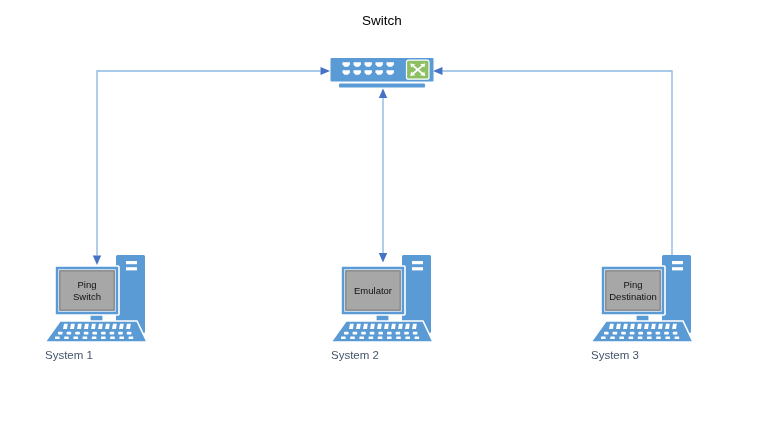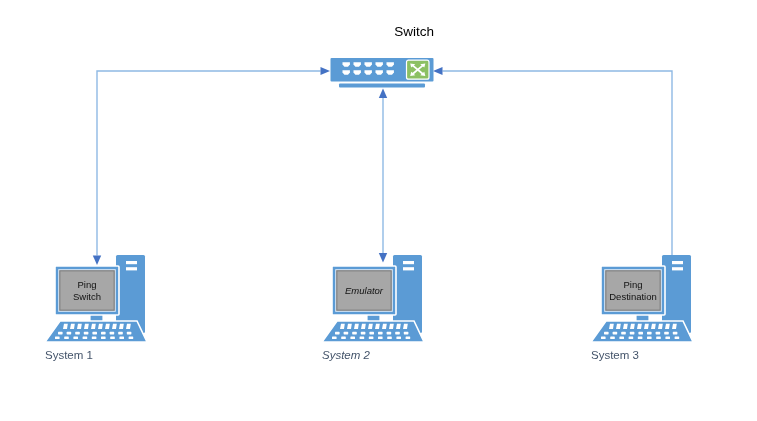--- a/index.html
+++ b/index.html
@@ -1,19 +1,19 @@
 <!DOCTYPE html>
 <html><head>
 <meta charset="utf-8">
 <style>
   html,body { margin:0; padding:0; background:#ffffff; }
   body { width:757px; height:421px; font-family:"Liberation Sans", sans-serif; }
   .canvas { position:relative; width:757px; height:421px; background:#ffffff; overflow:hidden; }
   .layer { position:absolute; left:0; top:0; }
-  .switch-title { position:absolute; left:330px; top:24px; width:104px; text-align:right;
+  .switch-title { position:absolute; left:330px; top:13px; width:104px; text-align:center;
                   font-size:13.5px; color:#000000; }
   .switch-svg { position:absolute; left:330px; top:56px; }
   .pc-block { position:absolute; width:104px; height:115px; top:253px; }
   .pc-svg { position:absolute; left:0; top:0; }
   .pc-screen-text { position:absolute; left:18px; top:18px; width:48px; height:39px;
                     display:flex; align-items:center; justify-content:center; text-align:center;
                     font-size:9.5px; line-height:1.18; color:#111111; }
   .pc-caption { position:absolute; left:0; top:96px; width:104px; text-align:left;
                 font-size:11.5px; color:#44546A; }
 </style>
@@ -115,21 +115,21 @@
   </svg>
 
   <div class="pc-block" style="left:45px;">
     <svg class="pc-svg" width="104" height="92" viewBox="0 0 104 92">
       <use href="#pc-icon"></use>
     </svg>
     <div class="pc-screen-text">Ping Switch</div>
     <div class="pc-caption">System 1</div>
   </div>
 
-  <div class="pc-block" style="left:322px;font-style:italic;">
+  <div class="pc-block" style="left:331px;">
     <svg class="pc-svg" width="104" height="92" viewBox="0 0 104 92">
       <use href="#pc-icon"></use>
     </svg>
     <div class="pc-screen-text">Emulator</div>
     <div class="pc-caption">System 2</div>
   </div>
 
   <div class="pc-block" style="left:591px;">
     <svg class="pc-svg" width="104" height="92" viewBox="0 0 104 92">
       <use href="#pc-icon"></use>

